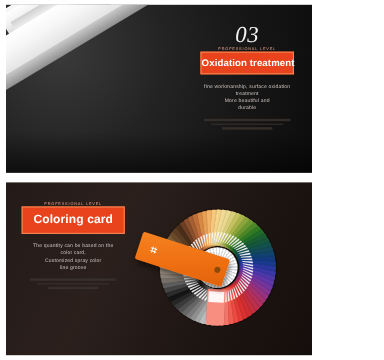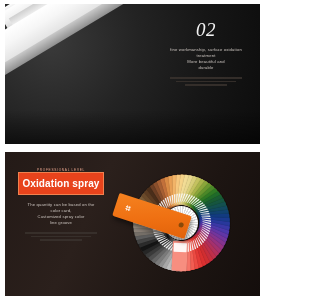--- a/index.html
+++ b/index.html
@@ -253,22 +253,26 @@
       </div>
 
       <div class="profile pf-b">
         <div class="pf-flat"></div>
         <div class="pf-flat-side"></div>
       </div>
 
       <div class="pf-shadow"></div>
 
       <div class="txt txt-top">
-        <div class="step-num">02</div>
-
+        <div class="step-num">03</div>
+
+        <div class="badge">
+          <span class="badge-kicker">PROFESSIONAL LEVEL</span>
+          <span class="badge-label">Oxidation treatment</span>
+        </div>
 
         <div class="desc">
           <div>fine workmanship, surface oxidation</div>
           <div>treatment</div>
           <div>More beautiful and</div>
           <div>durable</div>
         </div>
 
         <div class="desc-cn">
           <span class="cn-line cn-l1"></span>
@@ -507,21 +511,21 @@
         <div class="tab">
           <div class="tab-logo">⌗</div>
           <div class="tab-hole"></div>
         </div>
       </div>
 
       <div class="txt txt-bot">
 
         <div class="badge badge-lg">
           <span class="badge-kicker">PROFESSIONAL LEVEL</span>
-          <span class="badge-label">Oxidation spray</span>
+          <span class="badge-label">Coloring card</span>
         </div>
 
         <div class="desc">
           <div>The quantity can be based on the</div>
           <div>color card,</div>
           <div>Customized spray color</div>
           <div>line groove</div>
         </div>
 
         <div class="desc-cn">

